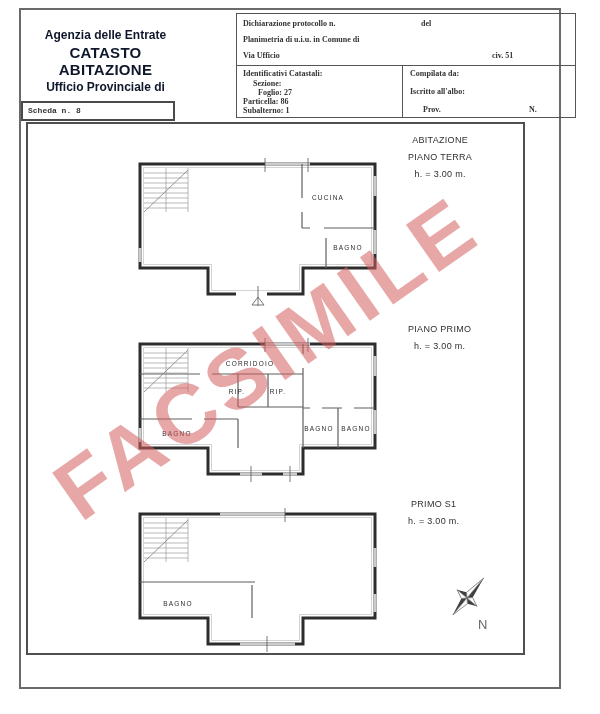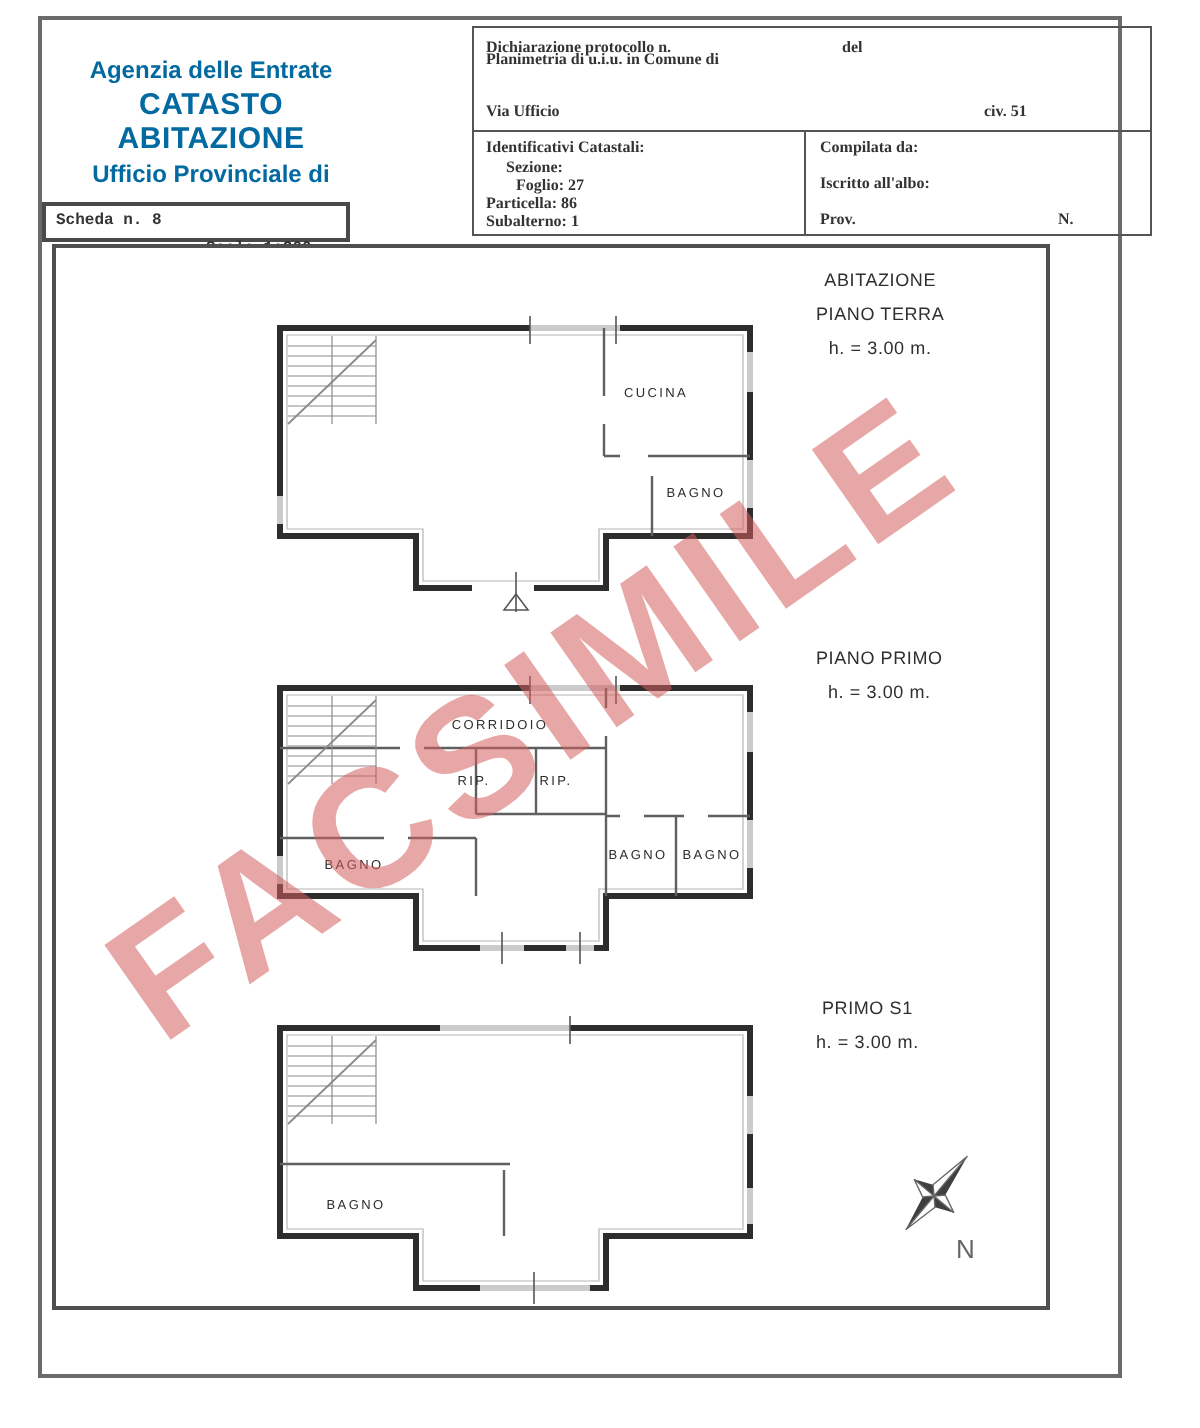--- a/index.html
+++ b/index.html
@@ -1,21 +1,21 @@
 <!DOCTYPE html>
 <html><head>
 <meta charset="utf-8">
 <style>
   html,body{margin:0;padding:0;background:#ffffff;}
   .page{position:relative;width:600px;height:714px;background:#ffffff;overflow:hidden;
         font-family:"Liberation Sans",sans-serif;color:#2f2f2f;}
   .outer-border{position:absolute;left:19px;top:8px;width:538px;height:677px;
         border:2px solid #6a6a6a;}
   
-  .agency{position:absolute;left:28px;top:28px;width:155px;text-align:center;color:#0369a1;}
+  .agency{position:absolute;left:28px;top:28px;width:155px;text-align:center;color:#0f172a;}
   .agency .l1{font-size:12px;font-weight:bold;}
   .agency .l2{font-size:15px;font-weight:bold;letter-spacing:.3px;margin-top:2px;}
   .agency .l3{font-size:12px;font-weight:bold;margin-top:2px;}
   .scheda-box{position:absolute;left:21px;top:101px;width:150px;height:16px;
         border:2px solid #4a4a4a;font-family:"Liberation Mono",monospace;
         font-size:8px;font-weight:bold;color:#333;}
   .scheda-box .scheda{position:absolute;left:5px;top:3px;}
   .scheda-box .scala{position:absolute;left:80px;top:17px;}
   
   .form-box{position:absolute;left:188px;top:13px;width:338px;height:103px;
@@ -57,33 +57,33 @@
   </div>
 
   <div class="scheda-box">
     <span class="scheda">Scheda n. 8</span>
     <span class="scala">Scala 1:200</span>
   </div>
 
   <div class="form-box">
     <span class="r" style="left:6px;top:5px">Dichiarazione protocollo n.</span>
     <span class="r" style="left:184px;top:5px">del</span>
-    <span class="r" style="left:6px;top:11px">Planimetria di u.i.u. in Comune di</span>
+    <span class="r" style="left:6px;top:21px">Planimetria di u.i.u. in Comune di</span>
     <span class="r" style="left:6px;top:37px">Via Ufficio</span>
     <span class="r" style="left:255px;top:37px">civ. 51</span>
     <div class="divider-h"></div>
     <div class="divider-v"></div>
     <span class="r" style="left:6px;top:55px">Identificativi Catastali:</span>
     <span class="r" style="left:16px;top:65px">Sezione:</span>
     <span class="r" style="left:21px;top:74px">Foglio: 27</span>
     <span class="r" style="left:6px;top:83px">Particella: 86</span>
     <span class="r" style="left:6px;top:92px">Subalterno: 1</span>
     <span class="r" style="left:173px;top:55px">Compilata da:</span>
     <span class="r" style="left:173px;top:73px">Iscritto all'albo:</span>
-    <span class="r" style="left:173px;top:91px">Prov.</span>
+    <span class="r" style="left:186px;top:91px">Prov.</span>
     <span class="r" style="left:292px;top:91px">N.</span>
   </div>
 
   <div class="frame"></div>
 
   <div class="floor-label" style="left:408px;top:132px">
     <div>ABITAZIONE</div>
     <div>PIANO TERRA</div>
     <div>h. = 3.00 m.</div>
   </div>

